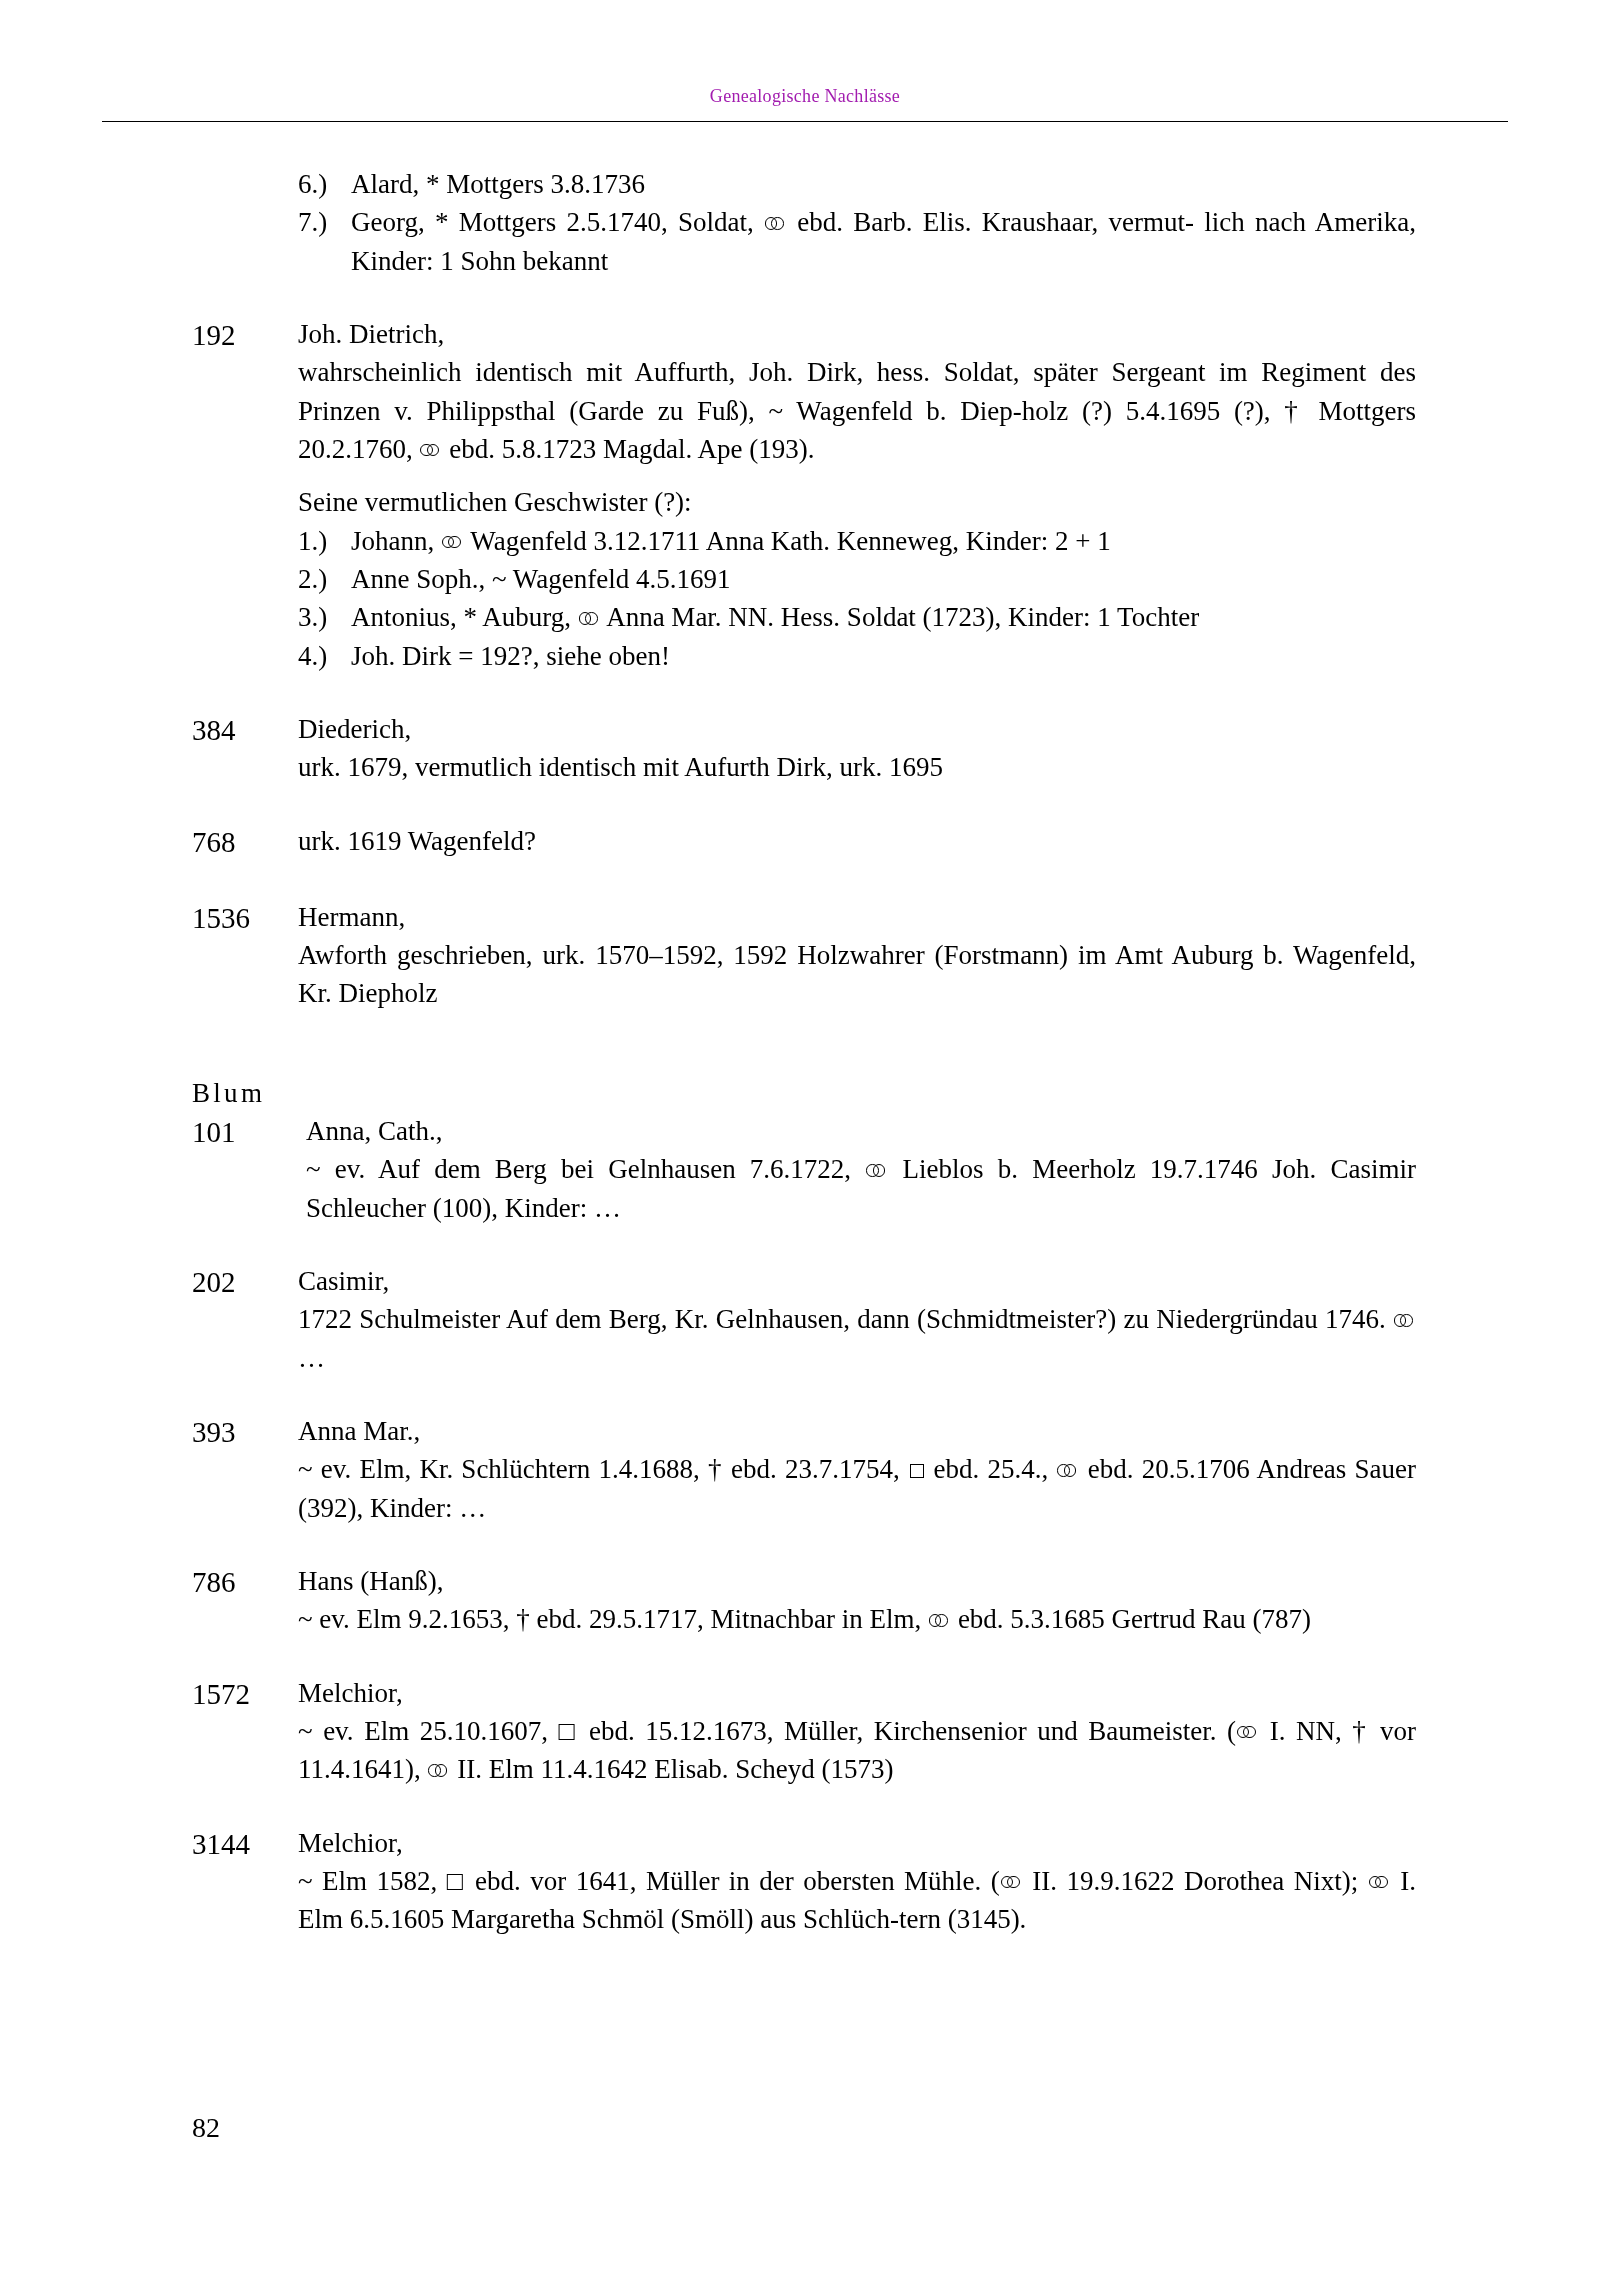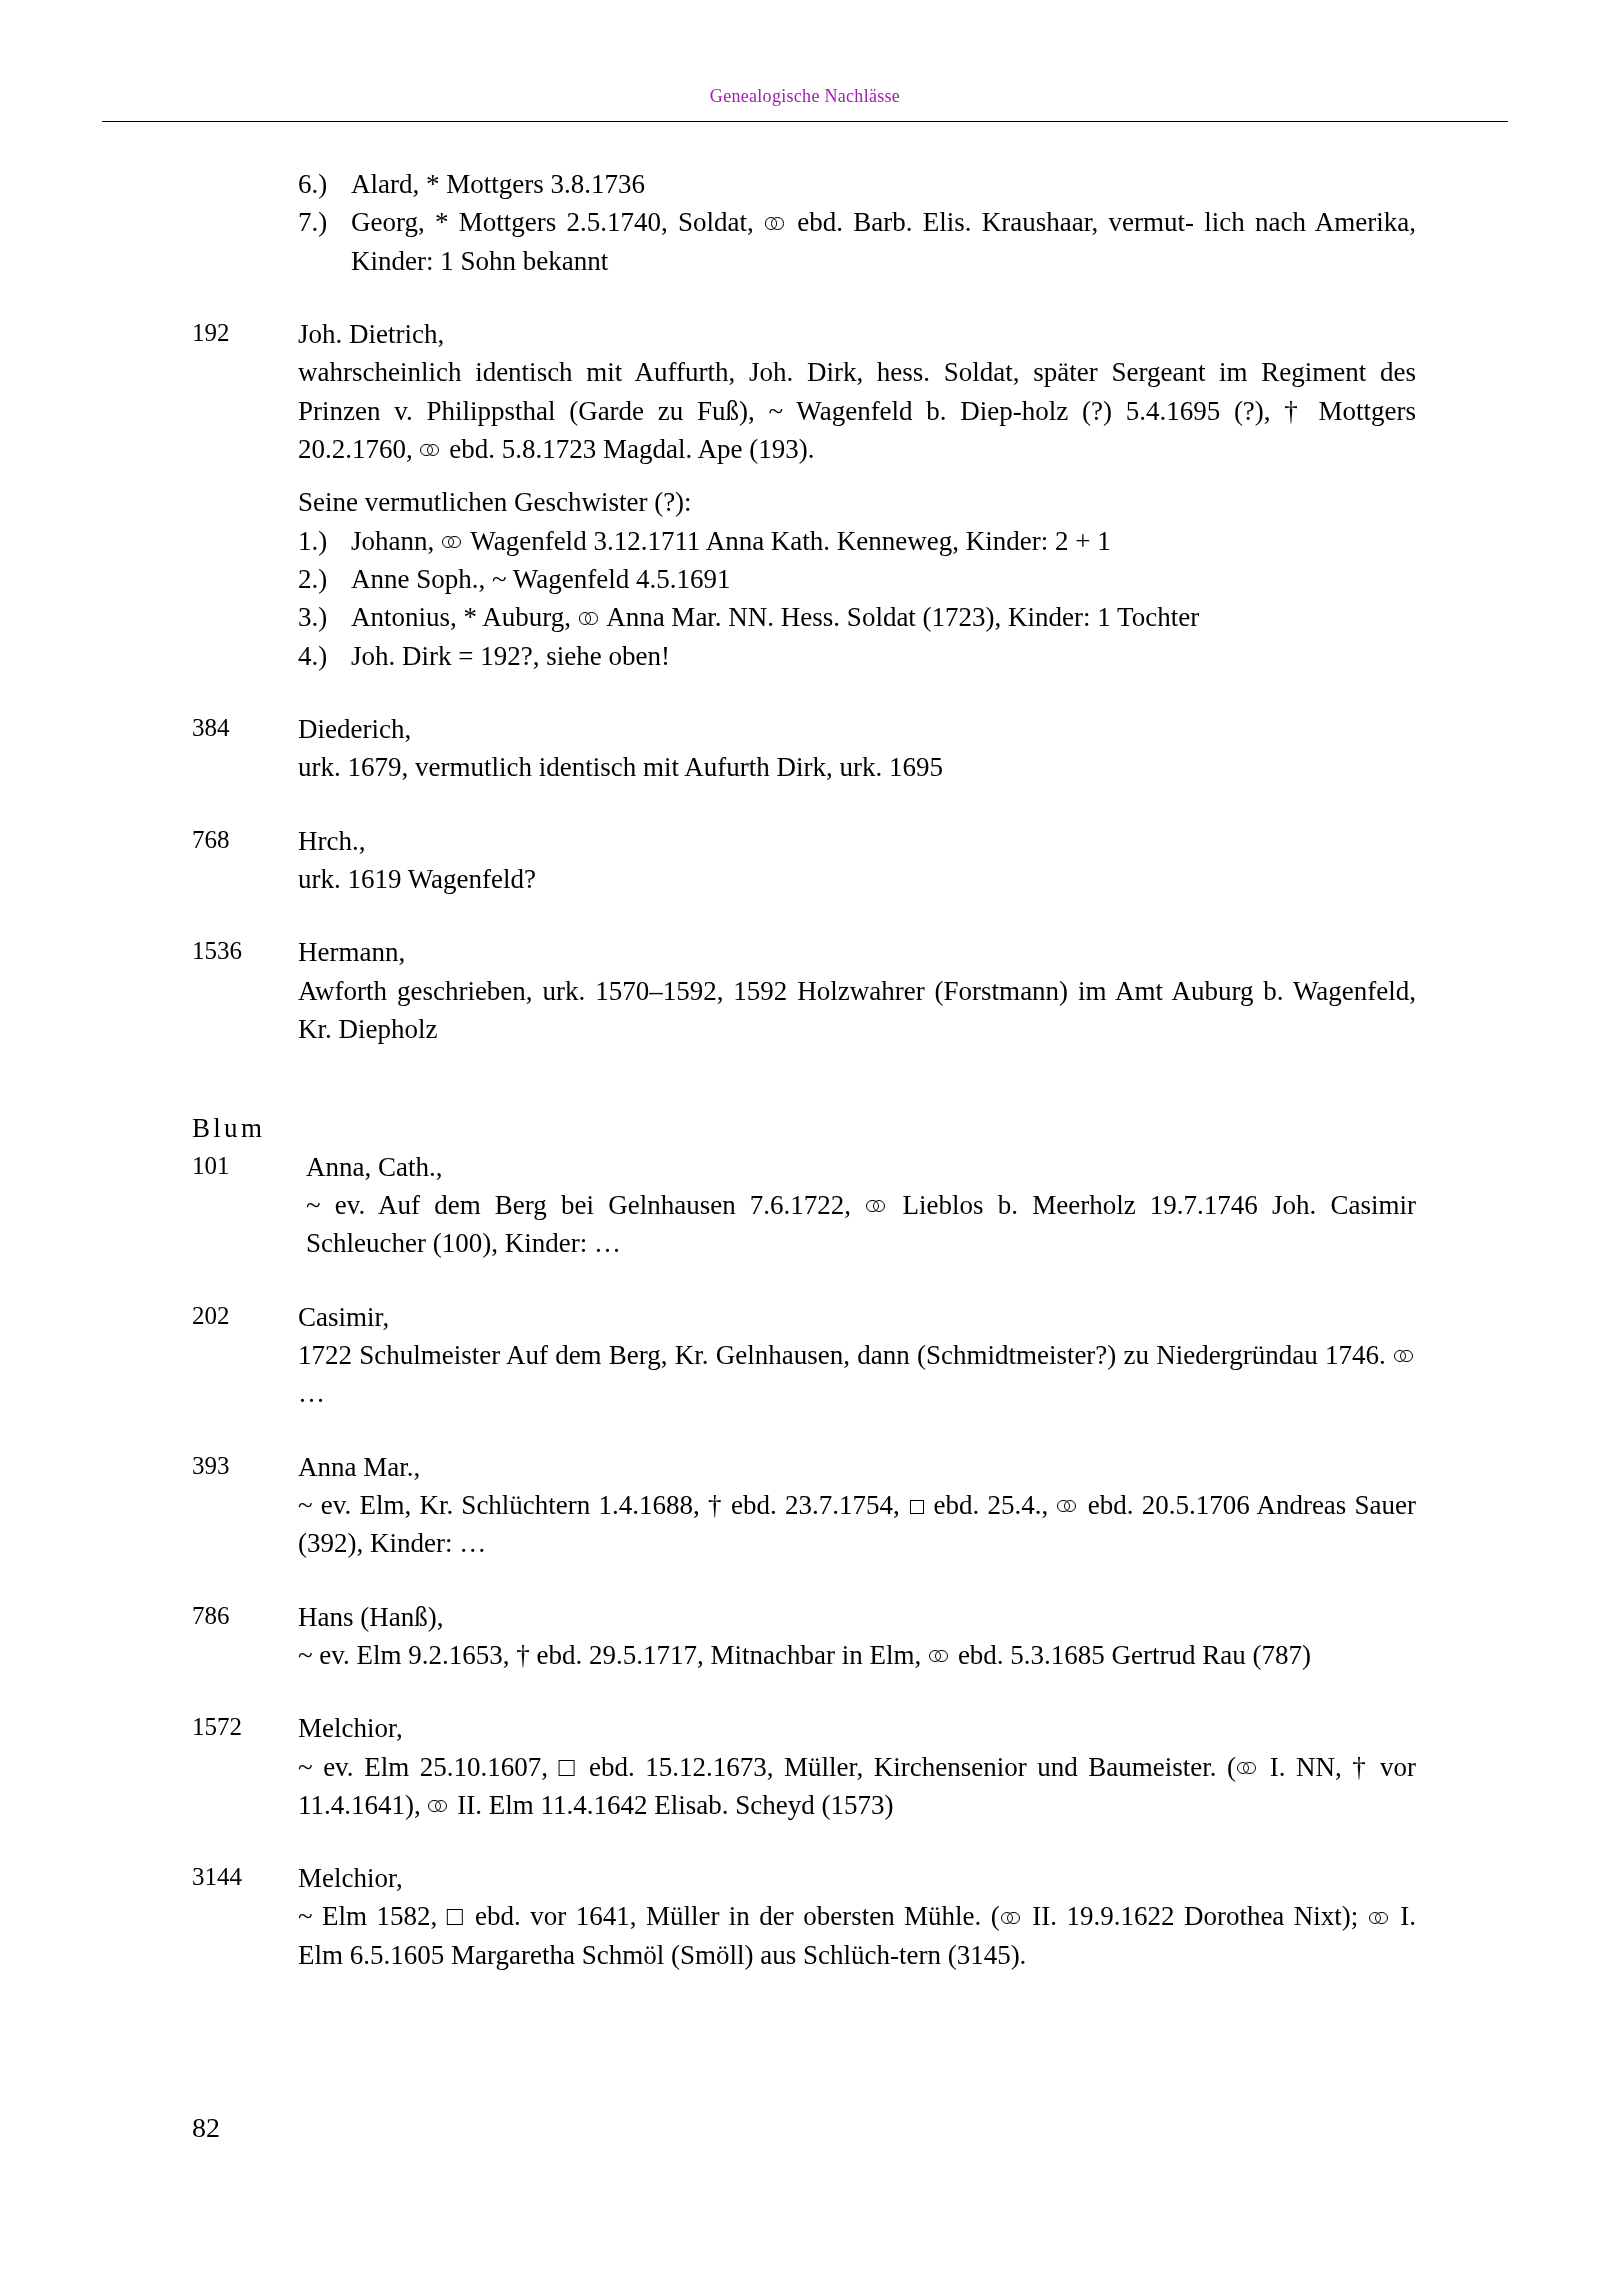--- a/index.html
+++ b/index.html
@@ -52,21 +52,21 @@
 
   
   .entry {
     display: flex;
     align-items: flex-start;
     margin-top: 35px;
   }
   .entry.tight { margin-top: 0; gap: 8px; }
   .entry-num {
     flex: 0 0 106px;
-    font-size: 25px;
+    font-size: 29px;
     line-height: 1.42;
     text-align: left;
     padding-left: 0;
     white-space: nowrap;
   }
   .entry-body {
     flex: 1 1 auto;
     font-size: 27px;
     line-height: 1.42;
   }
@@ -232,21 +232,20 @@
       <div class="entry-num">384</div>
       <div class="entry-body">
         <div class="line name-line">Diederich,</div>
         <div class="line nojust">urk. 1679, vermutlich identisch mit Aufurth Dirk, urk. 1695</div>
       </div>
     </div>
 
     <div class="entry">
       <div class="entry-num">768</div>
       <div class="entry-body">
-        <div class="line name-line">Hrch.,</div>
         <div class="line nojust">urk. 1619 Wagenfeld?</div>
       </div>
     </div>
 
     <div class="entry">
       <div class="entry-num">1536</div>
       <div class="entry-body">
         <div class="line name-line">Hermann,</div>
         <div class="line">Awforth geschrieben, urk. 1570–1592, 1592 Holzwahrer (Forstmann) im Amt Auburg b. Wagenfeld, Kr. Diepholz</div>
       </div>

